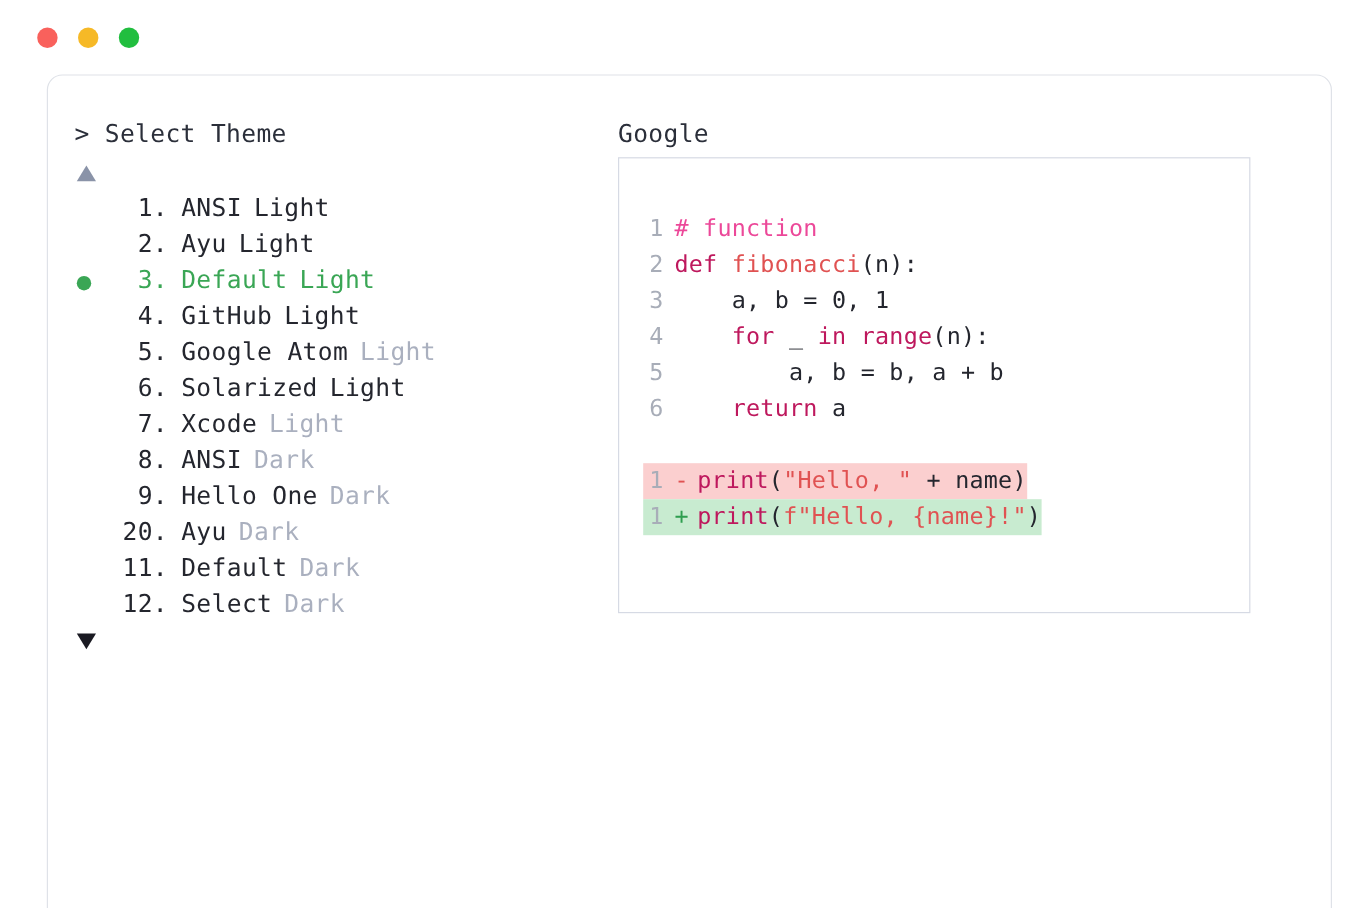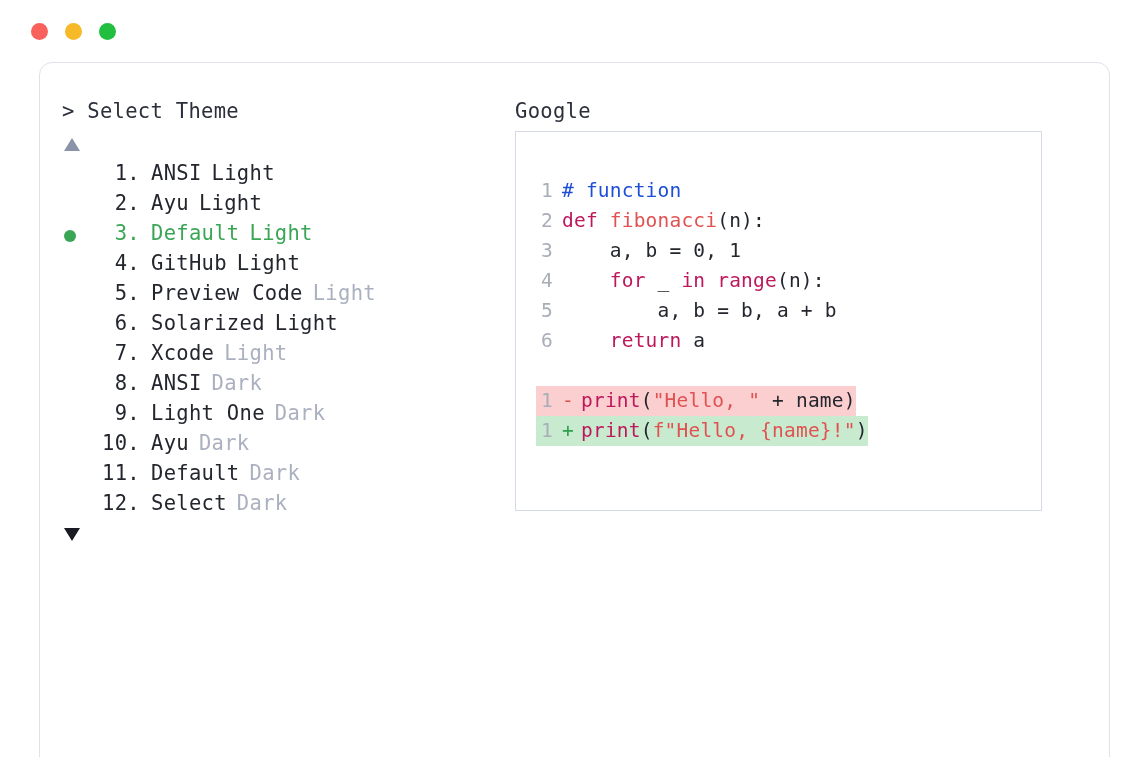--- a/index.html
+++ b/index.html
@@ -168,21 +168,21 @@
   .ln {
     color: #a8adb8;
     width: 17px;
     flex: 0 0 17px;
     text-align: right;
     margin-right: 9px;
   }
   .code-text { white-space: pre; }
 
   
-  .t-comment  { color: #1d4ed8; }
+  .t-comment  { color: #ec4899; }
   .t-kw       { color: #be185d; }
   .t-fn       { color: #e05252; }
   .t-plain    { color: #24262e; }
   .t-str      { color: #e05252; }
 
   .gap { height: 30px; }
 
   
   .diff-line { display: flex; align-items: baseline; width: max-content; }
   .diff-line .ln { color: #a8adb8; }
@@ -223,26 +223,26 @@
 
         <div class="arrow-row">
           <span class="arrow-up"></span>
         </div>
 
         <ul class="theme-list" id="theme-list">
             <li class="theme-row"><span class="bullet-cell"></span><span class="idx">1.</span><span class="name">ANSI</span><span class="variant strong">Light</span></li>
             <li class="theme-row"><span class="bullet-cell"></span><span class="idx">2.</span><span class="name">Ayu</span><span class="variant strong">Light</span></li>
             <li class="theme-row selected"><span class="bullet-cell"><span class="bullet"></span></span><span class="idx">3.</span><span class="name">Default</span><span class="variant strong">Light</span></li>
             <li class="theme-row"><span class="bullet-cell"></span><span class="idx">4.</span><span class="name">GitHub</span><span class="variant strong">Light</span></li>
-            <li class="theme-row"><span class="bullet-cell"></span><span class="idx">5.</span><span class="name">Preview Code</span><span class="variant muted">Light</span></li>
+            <li class="theme-row"><span class="bullet-cell"></span><span class="idx">5.</span><span class="name">Google Atom</span><span class="variant muted">Light</span></li>
             <li class="theme-row"><span class="bullet-cell"></span><span class="idx">6.</span><span class="name">Solarized</span><span class="variant strong">Light</span></li>
             <li class="theme-row"><span class="bullet-cell"></span><span class="idx">7.</span><span class="name">Xcode</span><span class="variant muted">Light</span></li>
             <li class="theme-row"><span class="bullet-cell"></span><span class="idx">8.</span><span class="name">ANSI</span><span class="variant muted">Dark</span></li>
-            <li class="theme-row"><span class="bullet-cell"></span><span class="idx">9.</span><span class="name">Light One</span><span class="variant muted">Dark</span></li>
-            <li class="theme-row"><span class="bullet-cell"></span><span class="idx">10.</span><span class="name">Ayu</span><span class="variant muted">Dark</span></li>
+            <li class="theme-row"><span class="bullet-cell"></span><span class="idx">9.</span><span class="name">Hello One</span><span class="variant muted">Dark</span></li>
+            <li class="theme-row"><span class="bullet-cell"></span><span class="idx">20.</span><span class="name">Ayu</span><span class="variant muted">Dark</span></li>
             <li class="theme-row"><span class="bullet-cell"></span><span class="idx">11.</span><span class="name">Default</span><span class="variant muted">Dark</span></li>
             <li class="theme-row"><span class="bullet-cell"></span><span class="idx">12.</span><span class="name">Select</span><span class="variant muted">Dark</span></li>
           </ul>
 
         <div class="arrow-row">
           <span class="arrow-down"></span>
         </div>
       </div>
 
       <div class="col-right">

